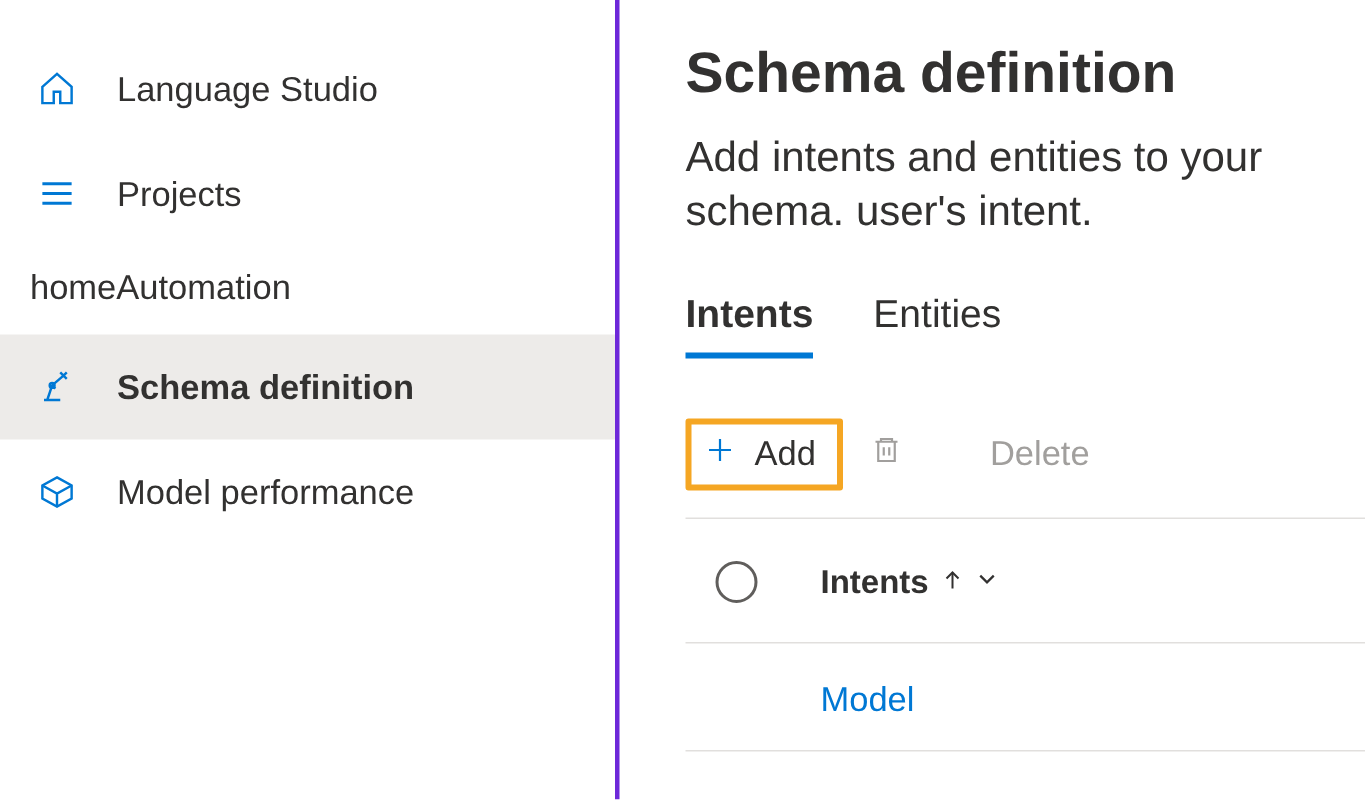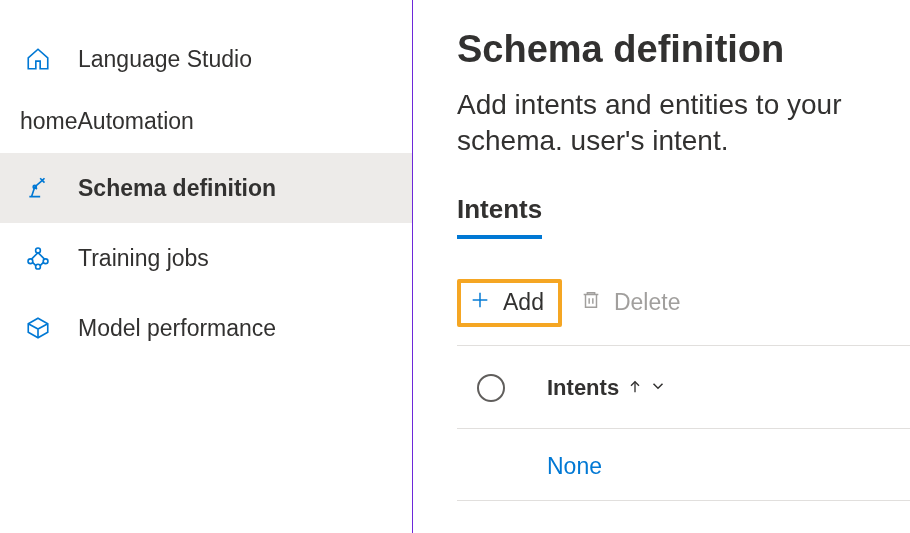--- a/index.html
+++ b/index.html
@@ -7,21 +7,21 @@
       font-family: "Segoe UI", -apple-system, sans-serif;
       color: #323130;
       background: #fff;
       width: 910px;
       height: 533px;
       overflow: hidden;
       display: flex;
     }
     .sidebar {
       width: 413px;
-      border-right: 1px solid #6d28d9;
+      border-right: 3px solid #6d28d9;
       padding-top: 24px;
     }
     .nav-item {
       display: flex;
       align-items: center;
       height: 70px;
       padding-left: 24px;
       cursor: pointer;
       font-size: 23px;
       color: #323130;
@@ -96,20 +96,21 @@
     }
     .btn-add .plus-icon {
       margin-right: 12px;
     }
     .btn-delete {
       display: inline-flex;
       align-items: center;
       font-size: 23px;
       color: #a19f9d;
       cursor: pointer;
+      gap: 46px;
     }
     .btn-delete .trash-icon {
       margin-right: 12px;
     }
     .table-header-row {
       display: flex;
       align-items: center;
       padding: 0 0 26px 20px;
       border-bottom: 1px solid #e1dfdd;
     }
@@ -148,62 +149,58 @@
 
 <div class="sidebar">
   <div class="nav-item">
     <span class="nav-icon">
       <svg width="26" height="26" viewBox="0 0 24 24" fill="none" stroke="#0078d4" stroke-width="1.5">
           <path d="M3 11 L12 3 L21 11 V21 H14 V14 H10 V21 H3 Z"></path>
         </svg>
     </span>
     <span>Language Studio</span>
   </div>
+  <div class="nav-item">
+    <span class="nav-icon">
+      <svg width="26" height="26" viewBox="0 0 24 24" fill="none" stroke="#0078d4" stroke-width="1.8">
+          <line x1="3" y1="6" x2="21" y2="6"></line>
+          <line x1="3" y1="12" x2="21" y2="12"></line>
+          <line x1="3" y1="18" x2="21" y2="18"></line>
+        </svg>
+    </span>
+    <span>Projects</span>
+  </div>
   <div class="project-header">homeAutomation</div>
   <div class="nav-item active">
     <span class="nav-icon">
       <svg width="26" height="26" viewBox="0 0 24 24" fill="none" stroke="#0078d4" stroke-width="1.5">
           <path d="M4 20 H14 M6 20 L9 11 L16 5 M14 3 L18 7 M16 5 L18 3 M9 11 L11 13"></path>
           <circle cx="9" cy="11" r="1.5"></circle>
         </svg>
     </span>
     <span>Schema definition</span>
   </div>
   <div class="nav-item">
     <span class="nav-icon">
       <svg width="26" height="26" viewBox="0 0 24 24" fill="none" stroke="#0078d4" stroke-width="1.5">
-          <circle cx="12" cy="5" r="2.2"></circle>
-          <circle cx="5" cy="15" r="2.2"></circle>
-          <circle cx="19" cy="15" r="2.2"></circle>
-          <circle cx="12" cy="20" r="2.2"></circle>
-          <line x1="12" y1="7" x2="6" y2="13"></line>
-          <line x1="12" y1="7" x2="18" y2="13"></line>
-          <line x1="7" y1="16" x2="10" y2="19"></line>
-          <line x1="17" y1="16" x2="14" y2="19"></line>
-        </svg>
-    </span>
-    <span>Training jobs</span>
-  </div>
-  <div class="nav-item">
-    <span class="nav-icon">
-      <svg width="26" height="26" viewBox="0 0 24 24" fill="none" stroke="#0078d4" stroke-width="1.5">
           <path d="M12 3 L21 8 V16 L12 21 L3 16 V8 Z"></path>
           <path d="M3 8 L12 13 L21 8 M12 13 V21"></path>
         </svg>
     </span>
     <span>Model performance</span>
   </div>
 </div>
 
 <div class="main">
   <h1 class="page-title">Schema definition</h1>
   <p class="page-desc">Add intents and entities to your schema. user's intent.</p>
 
   <div class="tabs">
     <div class="tab active">Intents</div>
+    <div class="tab">Entities</div>
   </div>
 
   <div class="actions">
     <div class="btn-add">
       <span class="plus-icon">
         <svg width="22" height="22" viewBox="0 0 24 24" fill="none" stroke="#0078d4" stroke-width="1.6">
             <line x1="12" y1="4" x2="12" y2="20"></line>
             <line x1="4" y1="12" x2="20" y2="12"></line>
           </svg>
       </span>
@@ -231,15 +228,15 @@
       </span>
       <span>
         <svg width="18" height="18" viewBox="0 0 24 24" fill="none" stroke="#323130" stroke-width="2">
             <polyline points="6 9 12 15 18 9"></polyline>
           </svg>
       </span>
     </div>
   </div>
 
   <div class="table-row">
-    <span class="row-link">None</span>
+    <span class="row-link">Model</span>
   </div>
 </div>
 
 </body></html>

